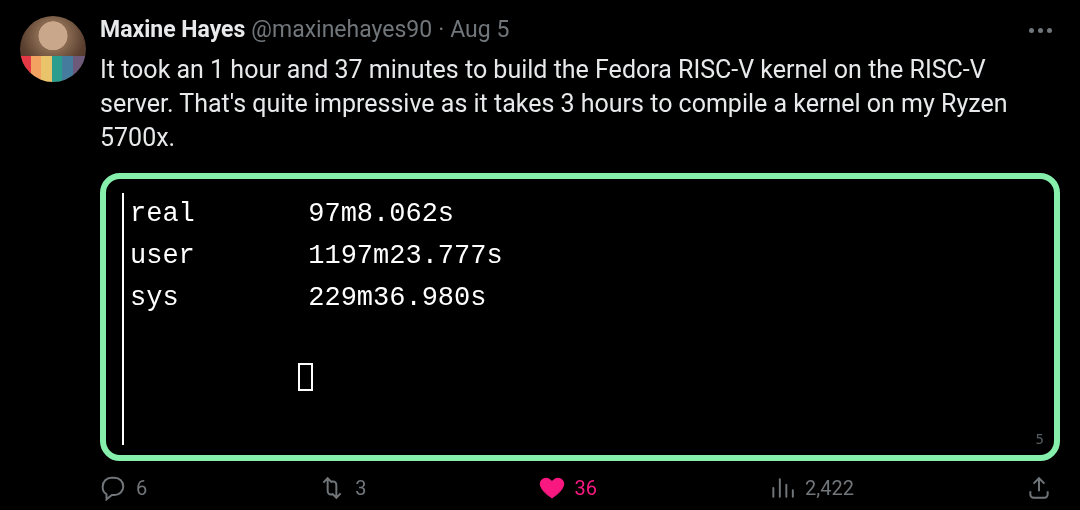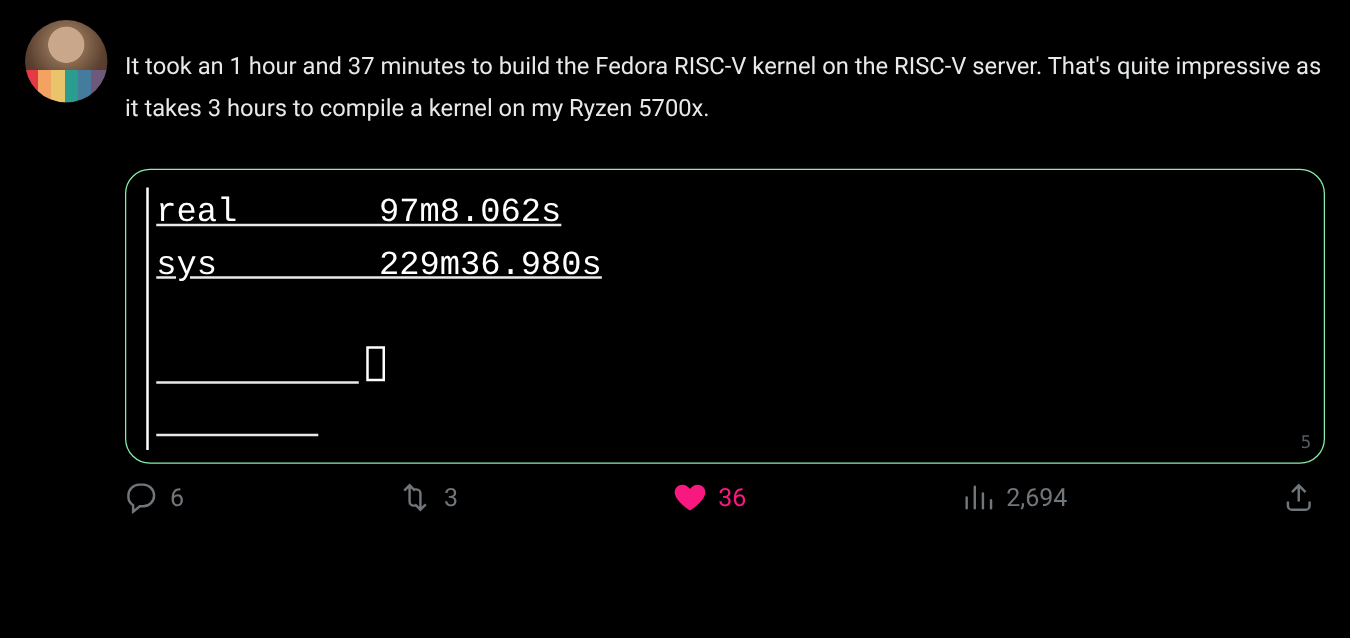--- a/index.html
+++ b/index.html
@@ -50,33 +50,32 @@
     color: #71767b;
     display:flex;
     gap:4px;
     padding: 4px 8px;
     cursor: pointer;
   }
   .more span {
     width:5px; height:5px; border-radius:50%; background:#71767b;
   }
   .body-text {
-    margin-top: 20px;
-    font-size: 19px;
+    margin-top: 9px;
+    font-size: 25px;
     line-height: 34px;
     color: #e7e9ea;
   }
   .embed {
-    margin-top: 31px;
-    border: 1px solid #86efac;
+    margin-top: 18px;
+    border: 6px solid #86efac;
     border-radius: 20px;
     padding: 14px 16px 10px 16px;
     background: #000;
     position: relative;
-    text-decoration: underline;
   }
   .embed-inner {
     border-left: 2px solid #fff;
     padding-left: 6px;
   }
   .term {
     font-family: "Menlo","Consolas","Liberation Mono",monospace;
     font-size: 27px;
     line-height: 42px;
     color: #ffffff;
@@ -118,26 +117,38 @@
   .icon-stroke { fill:none; stroke:#71767b; stroke-width:1.8; }
 </style>
 </head>
 <body>
 
 <div class="tweet">
   <div class="avatar"></div>
 
   <div class="main">
 
+    <div class="header-row">
+      <span class="display-name">Maxine Hayes</span>
+      <span class="dim">@maxinehayes90</span>
+      <span class="dim">·</span>
+      <span class="dim">Aug 5</span>
+      <div class="more">
+        <span></span>
+          <span></span>
+          <span></span>
+      </div>
+    </div>
 
     <div class="body-text">It took an 1 hour and 37 minutes to build the Fedora RISC-V kernel on the RISC-V server. That's quite impressive as it takes 3 hours to compile a kernel on my Ryzen 5700x.</div>
 
     <div class="embed">
       <div class="embed-inner">
         <div class="term">real       97m8.062s</div>
+        <div class="term">user       1197m23.777s</div>
         <div class="term">sys        229m36.980s</div>
         <div class="term">
           <span class="cursor-block"></span>
         </div>
       </div>
       <div class="page-corner">5</div>
     </div>
 
     <div class="actions">
 
@@ -159,21 +170,21 @@
         <svg viewBox="0 0 24 24">
             <path d="M12 21s-8.5-5.2-10.5-11C.3 6.3 2.8 3 6.5 3c2.2 0 4 1.3 5.5 3.3C13.5 4.3 15.3 3 17.5 3 21.2 3 23.7 6.3 22.5 10 20.5 15.8 12 21 12 21z"></path>
           </svg>
         <span>36</span>
       </div>
 
       <div class="action">
         <svg viewBox="0 0 24 24">
           <path class="icon-stroke" d="M4 20V12M10 20V4M16 20V9M22 20V14" stroke-linecap="round"></path>
         </svg>
-        <span>2,694</span>
+        <span>2,422</span>
       </div>
 
       <div class="action">
         <svg viewBox="0 0 24 24">
             <path class="icon-stroke" d="M12 3v12M7 8l5-5 5 5M4 15v3a3 3 0 0 0 3 3h10a3 3 0 0 0 3-3v-3"></path>
           </svg>
       </div>
 
     </div>
 

